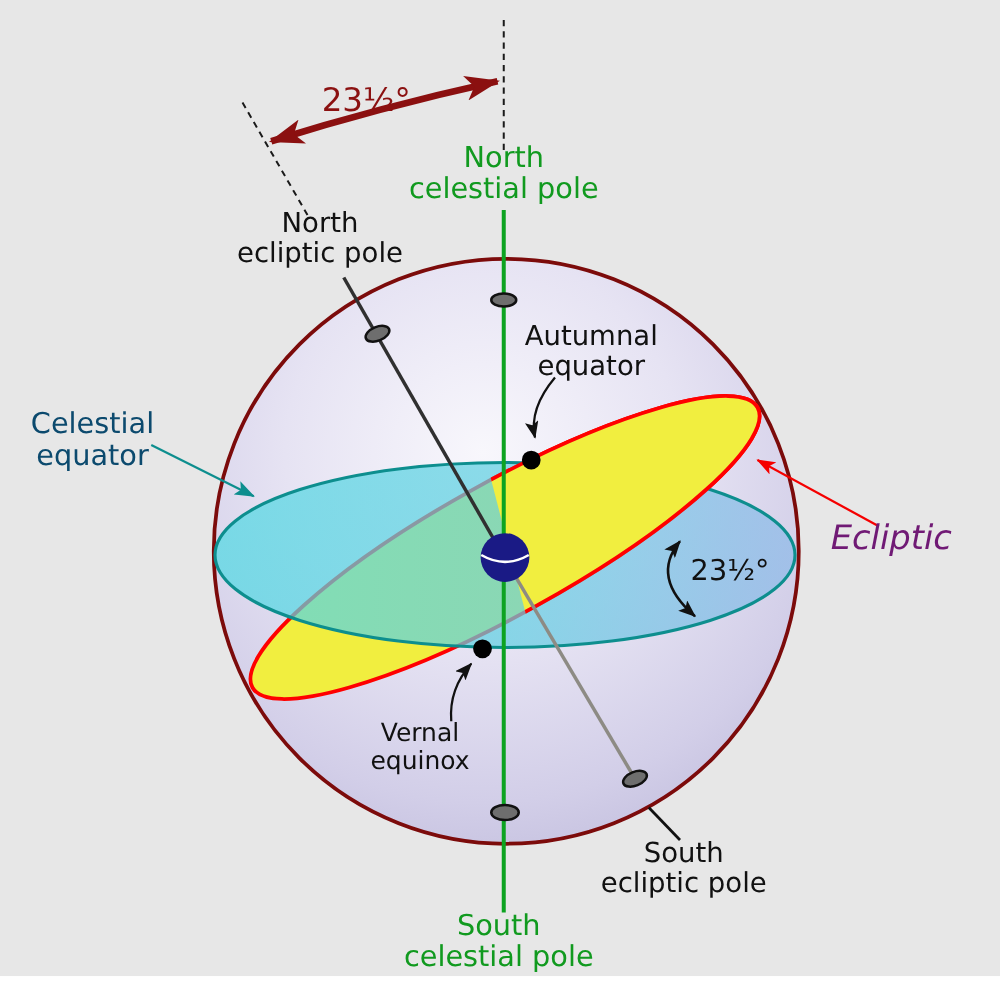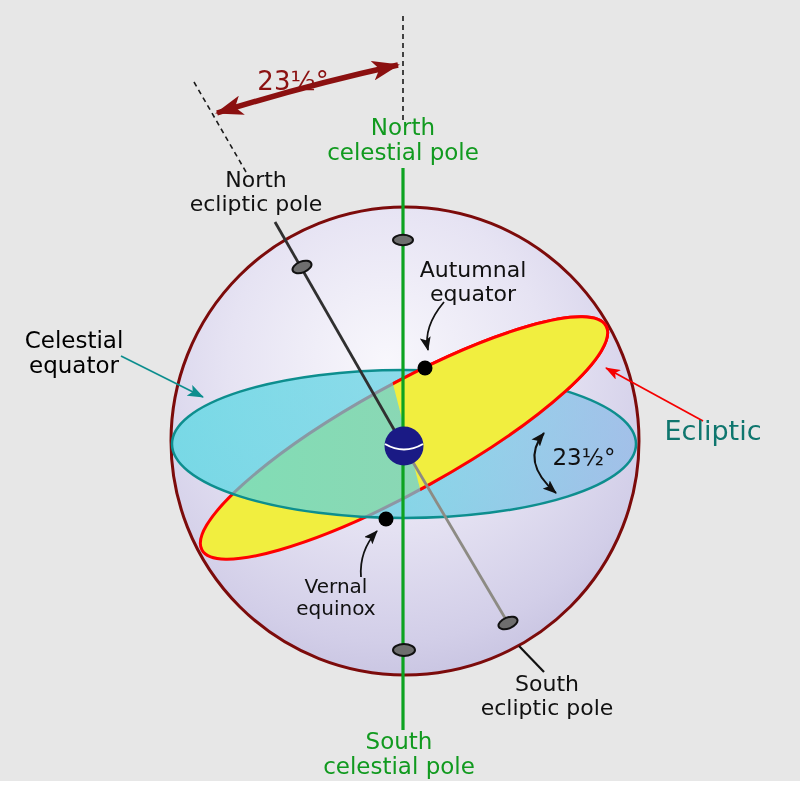--- a/index.html
+++ b/index.html
@@ -9,22 +9,22 @@
     background:#e7e7e7;
   }
   .stage svg{position:absolute;left:0;top:0;}
   .lbl{
     position:absolute;transform:translate(-50%,-50%);
     white-space:pre-line;text-align:center;line-height:1.1;
     pointer-events:none;
   }
   .lbl.green{color:#119a1f;}
   .lbl.darkred{color:#8b1111;}
-  .lbl.teal{color:#000000;}
-  .lbl.red{color:#0f766e;}
+  .lbl.teal{color:#0c4a6e;}
+  .lbl.red{color:#701a75;font-style:italic;}
   .lbl.black{color:#111111;}
 </style>
 </head>
 <body>
 
 <div class="stage">
 
   <svg width="800" height="800" viewBox="0 0 800 800">
     <defs>
       <radialGradient id="sphereGrad" cx="0.46" cy="0.33" r="0.75">

